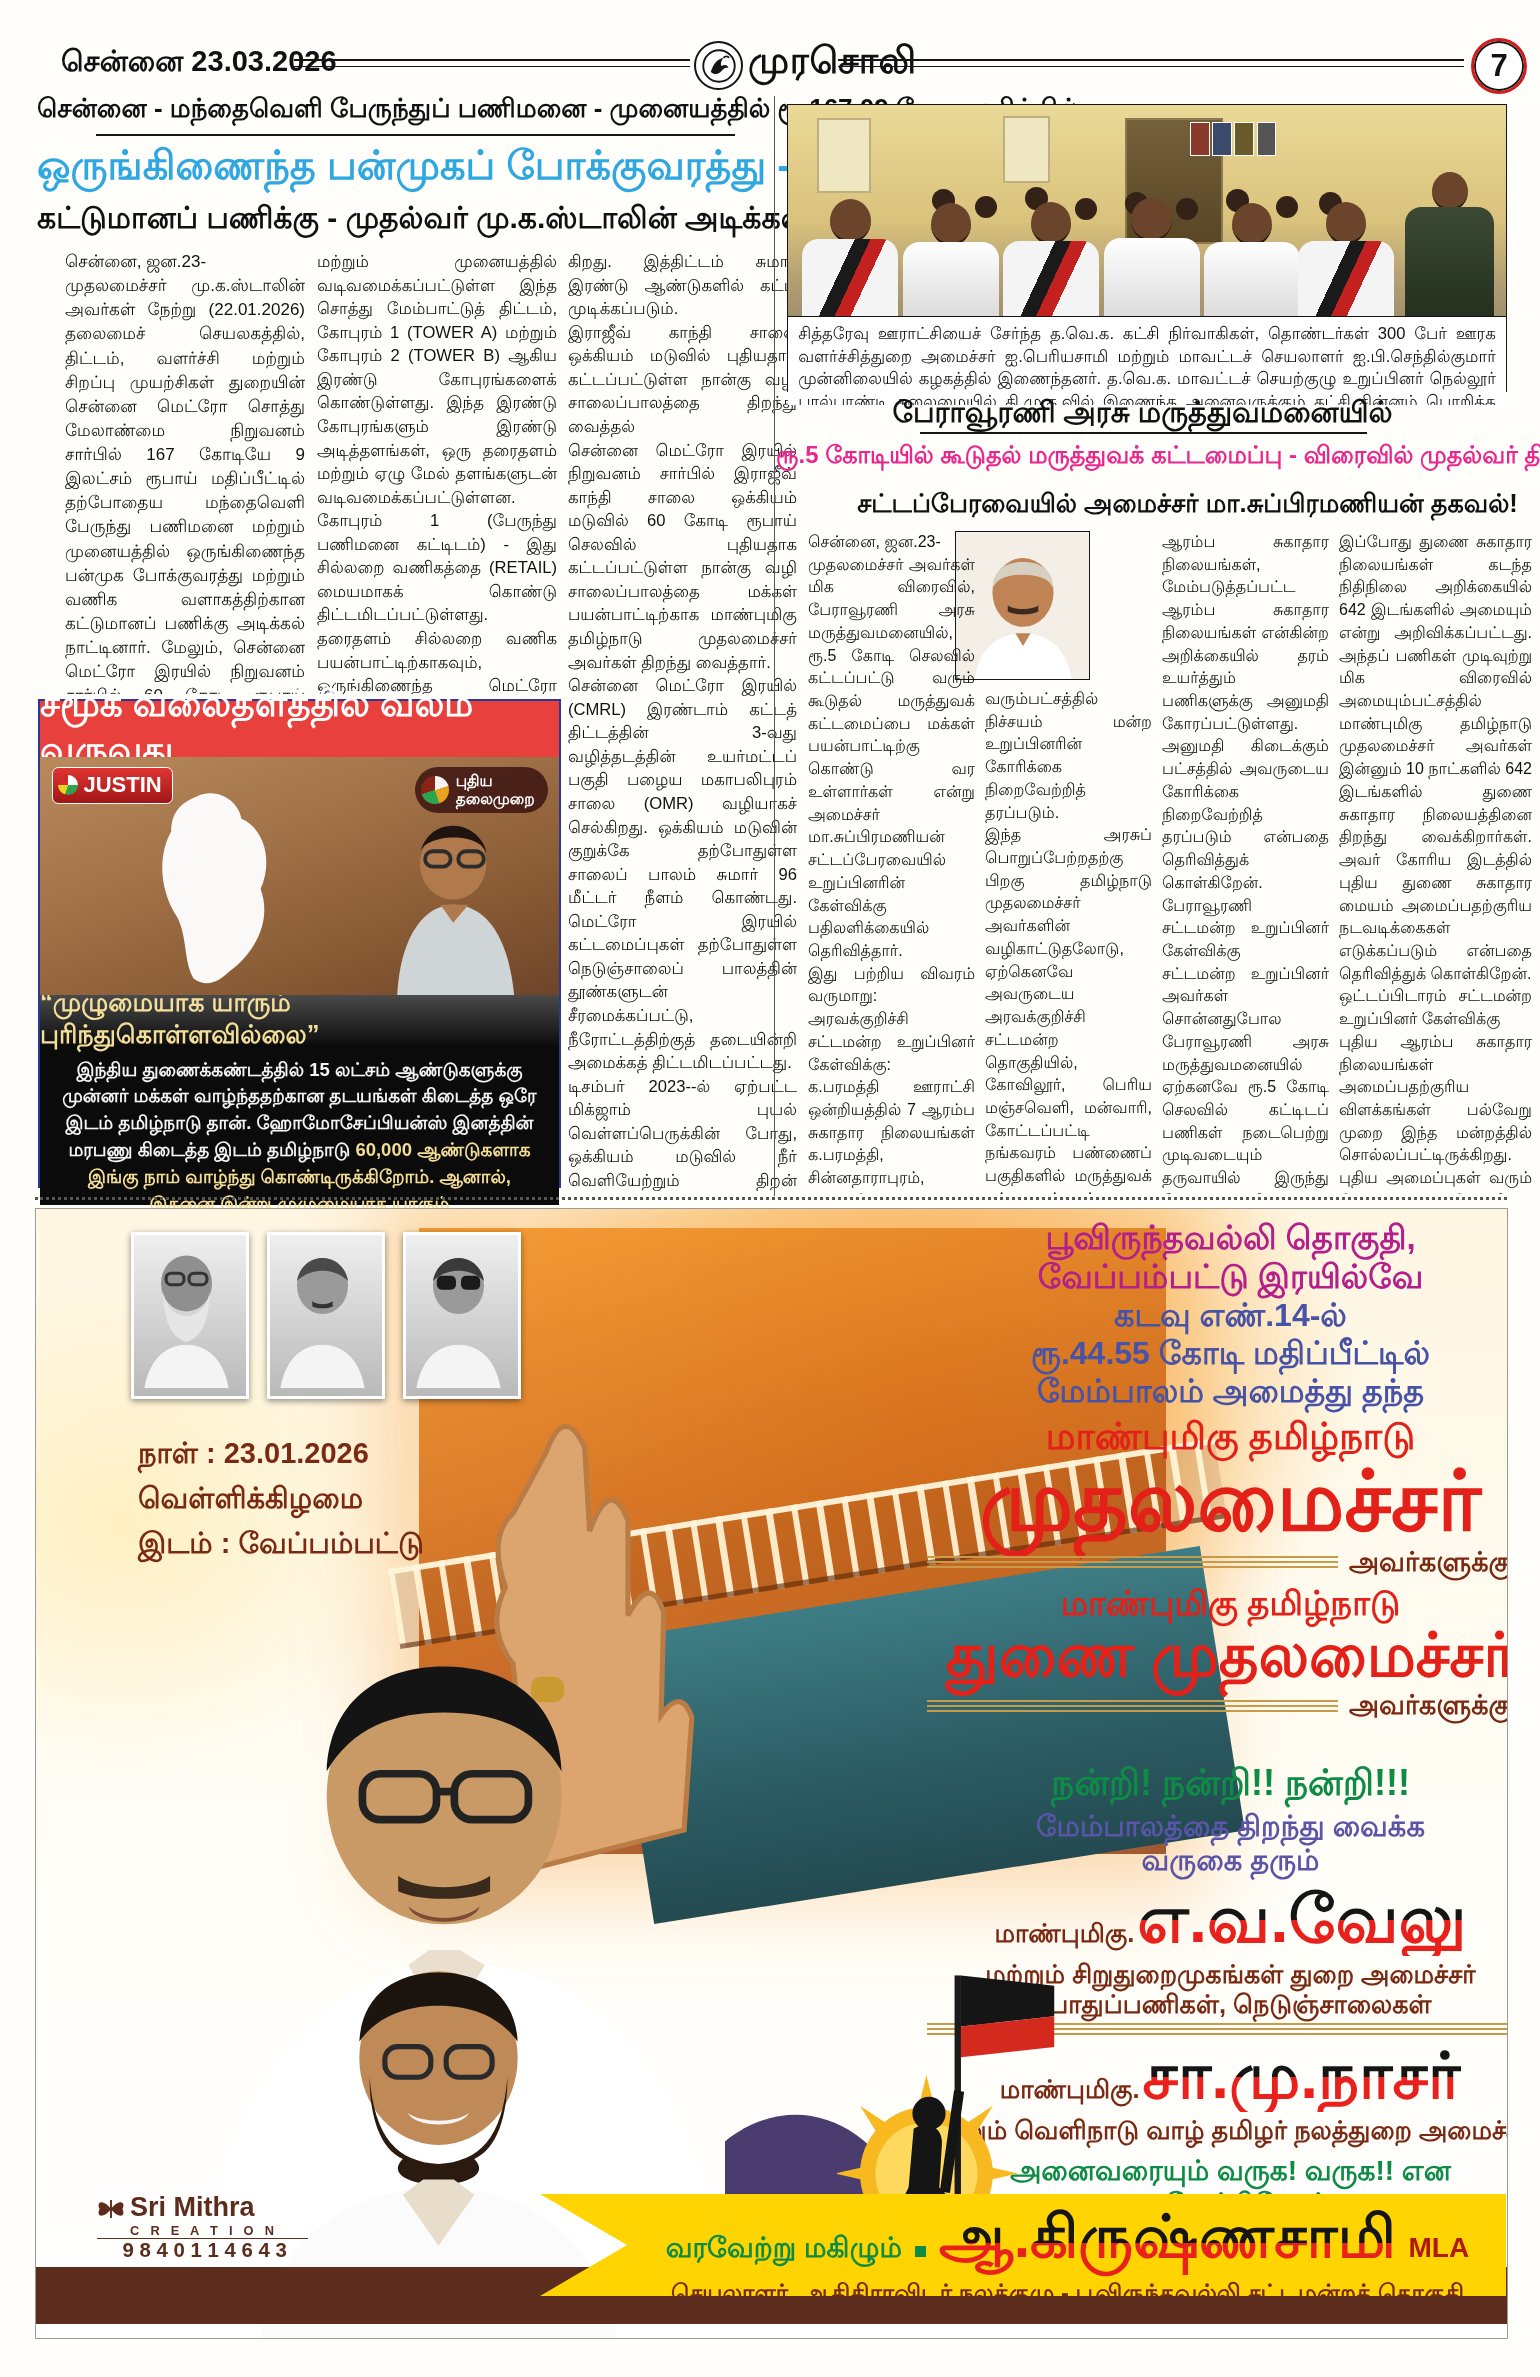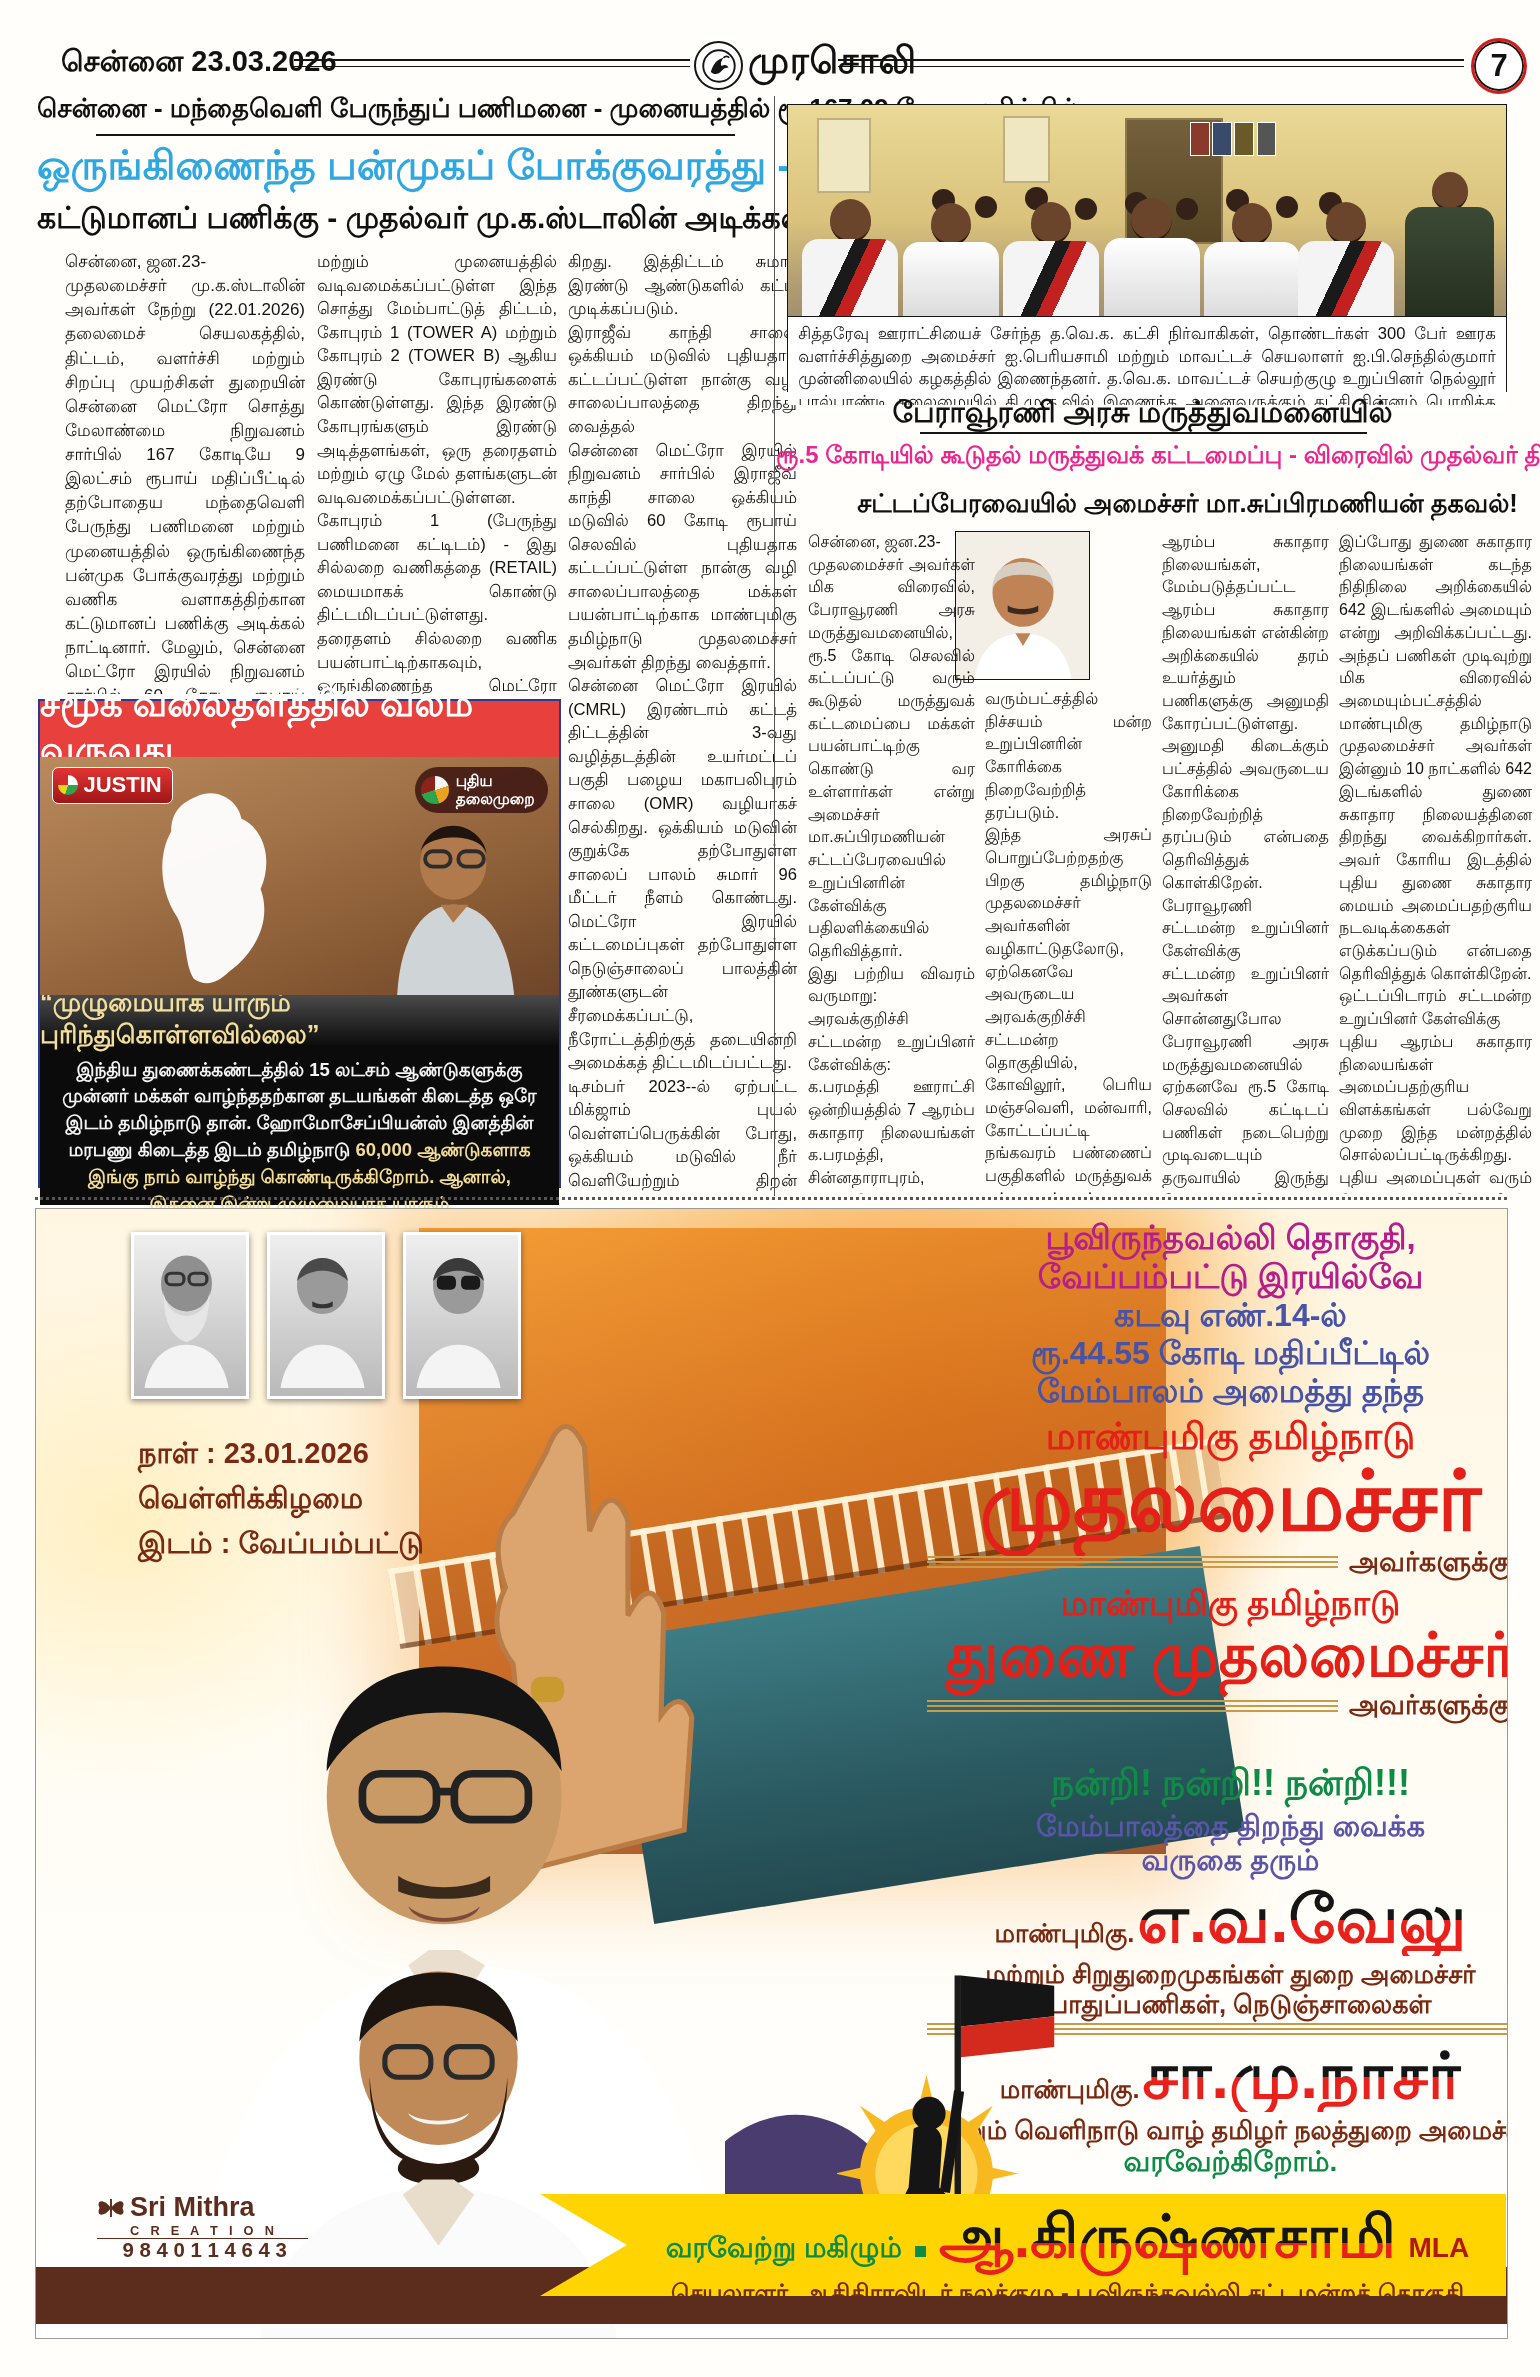--- a/index.html
+++ b/index.html
@@ -340,20 +340,21 @@
       <div class="b br nw" style="font-size:25.5px;">மற்றும் சிறுதுறைமுகங்கள் துறை அமைச்சர்</div>
       <div class="b br nw" style="font-size:25.5px;">பொதுப்பணிகள், நெடுஞ்சாலைகள்</div>
       <div class="sep">
           <span class="lines"></span>
         </div>
       <div class="nw">
         <span class="b br" style="font-size:25.5px;">மாண்புமிகு.</span>
         <span class="b dmkname" style="font-size:64px;">சா.மு.நாசர்</span>
       </div>
       <div class="b br nw" style="font-size:25.5px;">மற்றும் வெளிநாடு வாழ் தமிழர் நலத்துறை அமைச்சர்</div>
+      <div class="b gn nw" style="margin-top:9px;font-size:28px;">அனைவரையும் வருக! வருக!! என</div>
       <div class="b gn nw" style="font-size:28px;">வரவேற்கிறோம்.</div>
     </div>
 
     <svg class="abs" style="left:801px;top:728px;" width="230" height="358" viewBox="0 0 180 280">
       <circle cx="70" cy="185" r="52" fill="#f7b820"></circle>
       <g fill="#f7b820">
         <path d="M70 108 L78 140 L62 140 Z"></path>
           <path d="M70 262 L78 230 L62 230 Z"></path>
         <path d="M-2 185 L34 177 L34 193 Z"></path>
           <path d="M142 185 L106 177 L106 193 Z"></path>
@@ -377,21 +378,21 @@
         <span style="width:11.5px;height:11.5px;background:#0e8c45;display:inline-block;"></span>
         <span class="b dmkname nw" style="font-size:59px;">ஆ.கிருஷ்ணசாமி</span>
         <span class="b nw" style="color:#b01810;font-size:28px;">MLA</span>
       </div>
       <div class="b br ctr nw" style="font-size:23.6px;margin:1.3px 0 0 89px;">செயலாளர், ஆதிதிராவிடர் நலக்குழு - பூவிருந்தவல்லி சட்டமன்றத் தொகுதி</div>
     </div>
 
     <div class="brownstrip" style="left:0;top:1058px;width:1471px;height:57px;"></div>
 
     <div class="abs mithra" style="left:61px;top:983px;width:211px;">
-      <div style="display:flex;align-items:center;gap:5.1px;">
+      <div style="display:flex;align-items:flex-end;gap:5.1px;">
         <svg width="28" height="28" viewBox="0 0 44 44">
           <path d="M22 22 C10 6 -2 10 4 22 C-2 34 10 38 22 22 Z" fill="#5c2c1c"></path>
           <path d="M22 22 C34 6 46 10 40 22 C46 34 34 38 22 22 Z" fill="#5c2c1c"></path>
           <line x1="22" y1="8" x2="22" y2="36" stroke="#5c2c1c" stroke-width="3"></line>
         </svg>
         <span class="b nw" style="font-size:27px;">Sri Mithra</span>
       </div>
       <div class="b nw" style="font-size:12.8px;letter-spacing:3.8px;border-bottom:1.3px solid #5c2c1c;padding-left:33px;">C R E A T I O N</div>
       <div class="b nw" style="font-size:20.4px;padding-left:25.5px;">9 8 4 0 1 1 4 6 4 3</div>
     </div>

